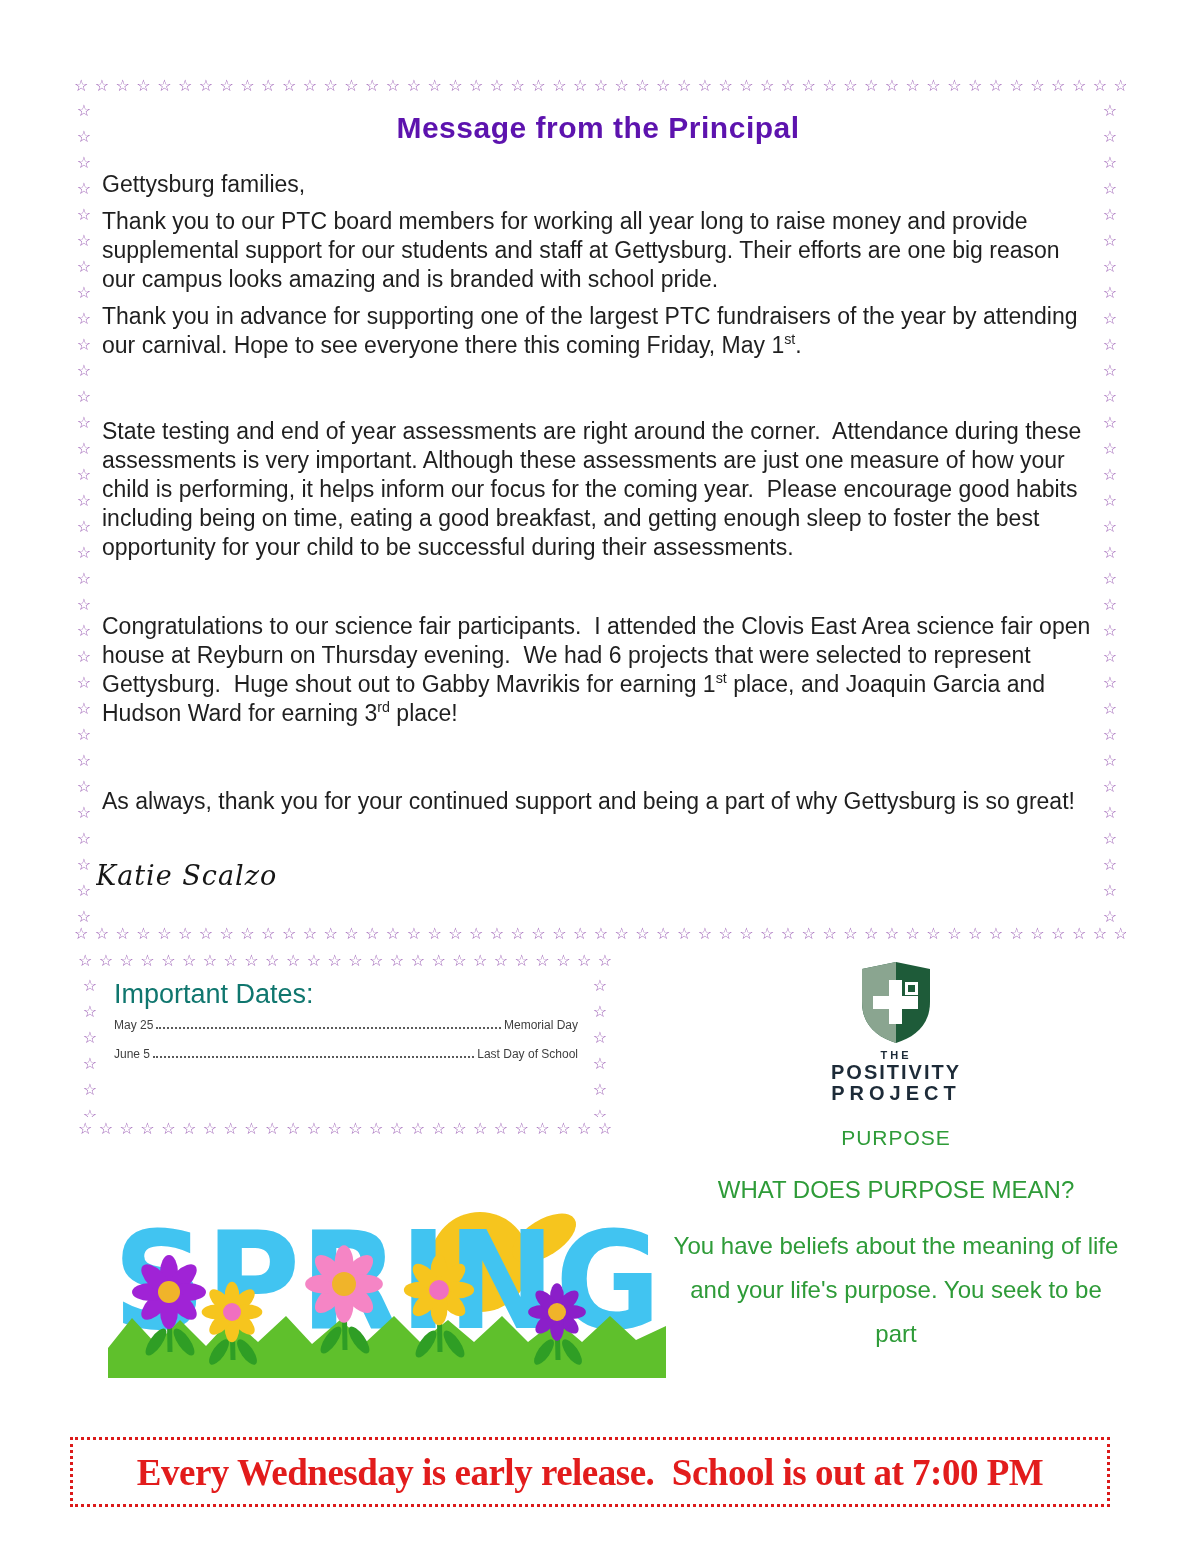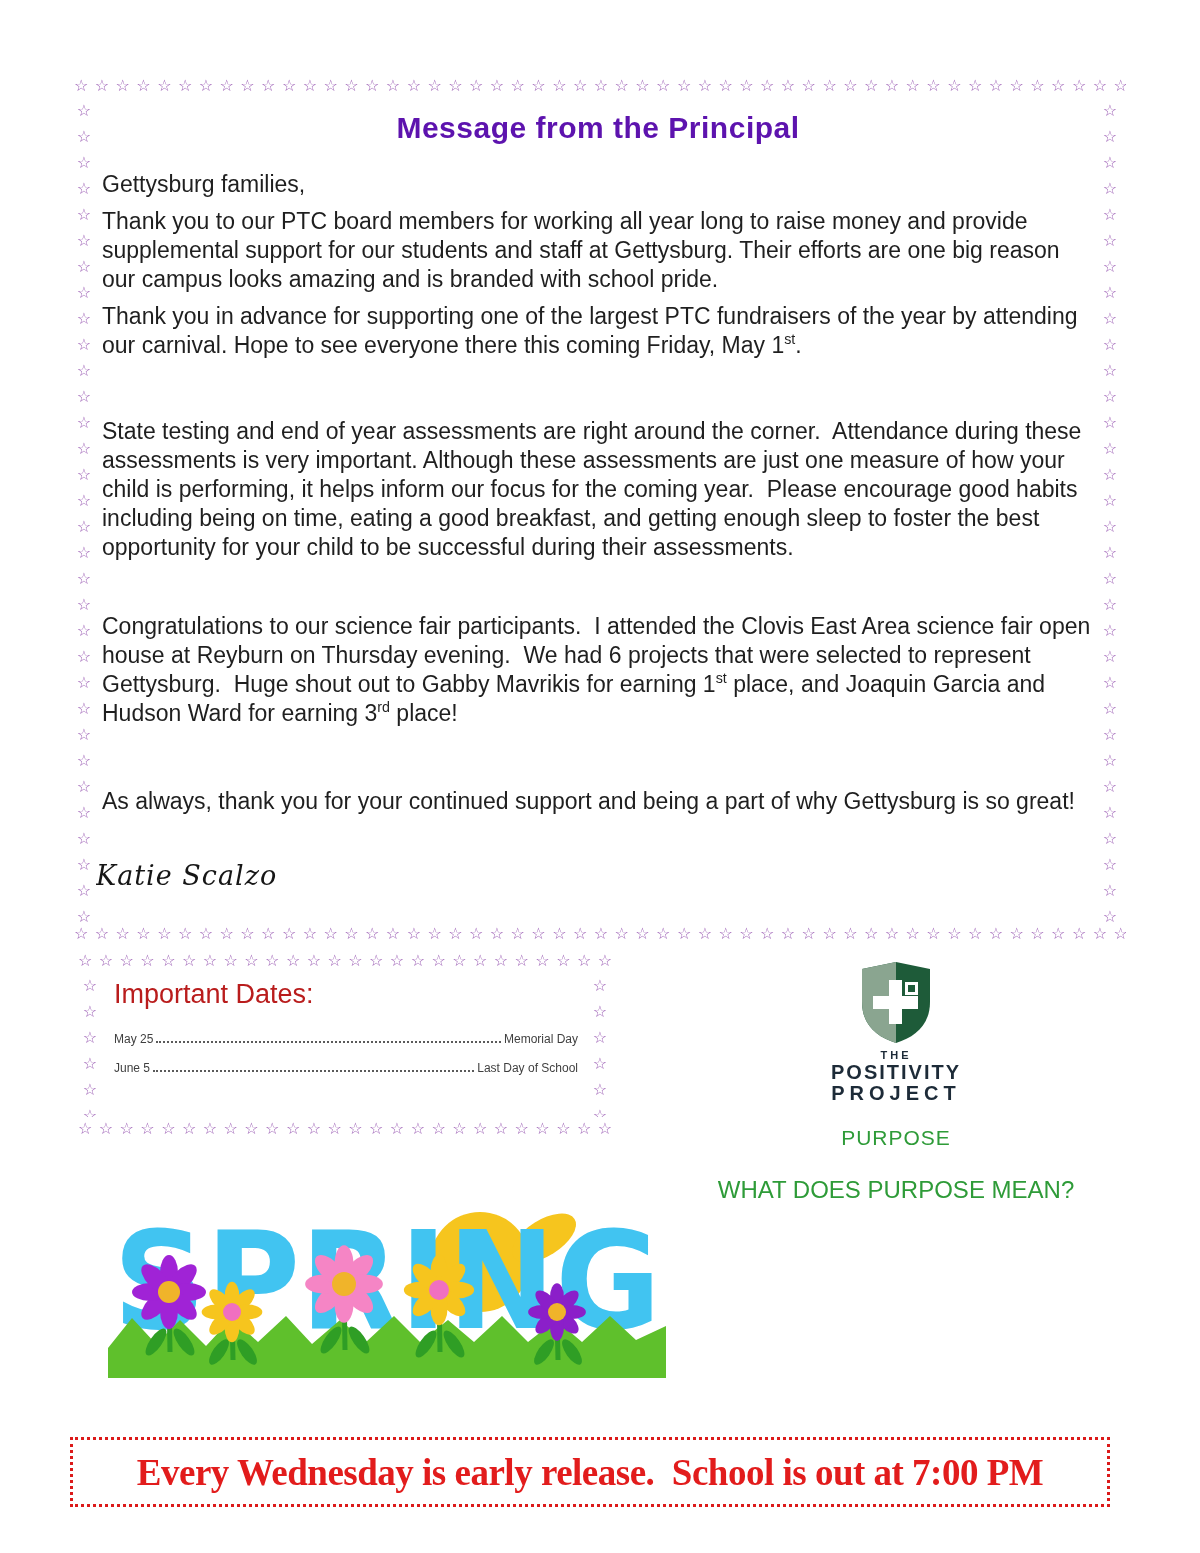--- a/index.html
+++ b/index.html
@@ -55,21 +55,21 @@
 
   
   .dates-box {
     position: absolute; left: 78px; top: 951px; width: 540px; height: 188px;
   }
   .dates-box .star-row.top    { position: absolute; top: 0; left: 0; right: 0; }
   .dates-box .star-row.bottom { position: absolute; bottom: 0; left: 0; right: 0; }
   .dates-box .star-col.left   { position: absolute; top: 22px; bottom: 22px; left: 2px; }
   .dates-box .star-col.right  { position: absolute; top: 22px; bottom: 22px; right: 8px; }
   .dates-content { position: absolute; left: 36px; right: 40px; top: 24px; bottom: 24px; }
-  .dates-heading { font-size: 27px; color: #b91c1c; margin: 4px 0 22px 0; }
+  .dates-heading { font-size: 27px; color: #0f766e; margin: 4px 0 8px 0; }
   .date-row {
     display: flex; align-items: baseline; font-size: 12px; color: #3f3f3f;
     margin-bottom: 14px;
   }
   .date-leader { flex: 1; border-bottom: 2px dotted #5a5a5a; margin: 0 3px 4px 3px; }
 
   
   .pp-col {
     position: absolute; left: 640px; top: 960px; width: 512px; text-align: center;
   }
@@ -223,20 +223,25 @@
     <rect x="49" y="22" width="13" height="13" fill="#ffffff"></rect>
     <rect x="52" y="25" width="7" height="7" fill="#1e5b39"></rect>
   </svg>
   <div class="pp-logo-text">
     <div class="pp-the">THE</div>
     <div class="pp-line1">POSITIVITY</div>
     <div class="pp-line2">PROJECT</div>
   </div>
   <div class="pp-green pp-trait">PURPOSE</div>
   <div class="pp-green pp-question">WHAT DOES PURPOSE MEAN?</div>
+  <div class="pp-green pp-desc">
+    <div>You have beliefs about the meaning of life</div>
+    <div>and your life's purpose. You seek to be</div>
+    <div>part</div>
+  </div>
 </div>
 
 <div class="spring-wrap">
   <svg width="558" height="178" viewBox="0 0 558 178">
     <defs>
       <g id="petals">
         <ellipse cx="0" cy="-19" rx="9" ry="18"></ellipse>
         <ellipse cx="0" cy="-19" rx="9" ry="18" transform="rotate(45)"></ellipse>
         <ellipse cx="0" cy="-19" rx="9" ry="18" transform="rotate(90)"></ellipse>
         <ellipse cx="0" cy="-19" rx="9" ry="18" transform="rotate(135)"></ellipse>

